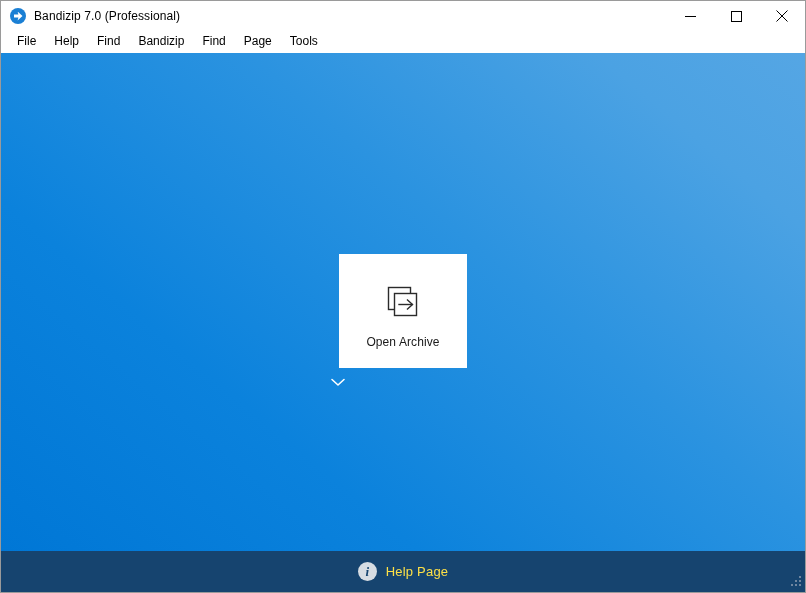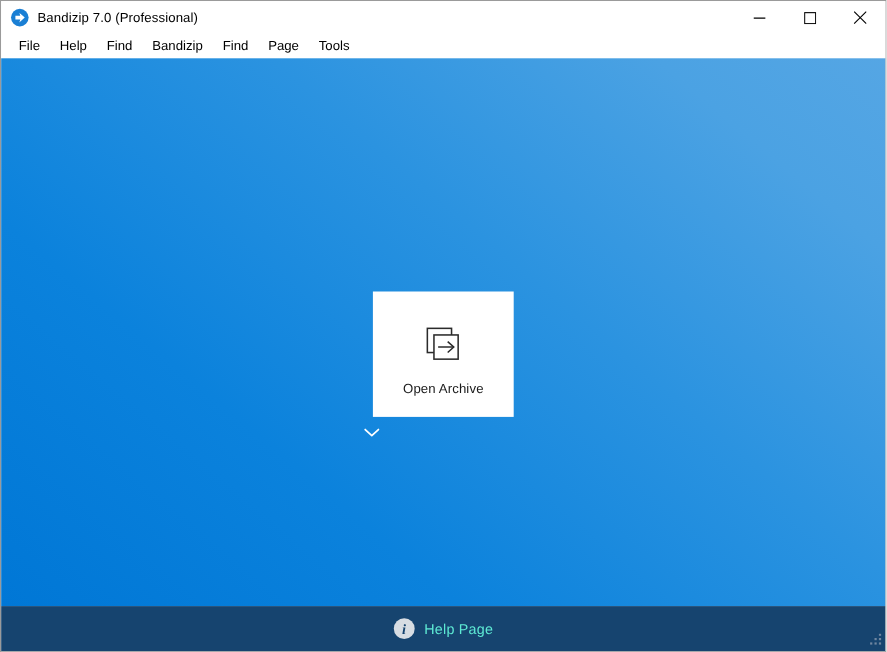--- a/index.html
+++ b/index.html
@@ -116,21 +116,20 @@
     display: flex;
     flex-direction: column;
     align-items: center;
     justify-content: flex-start;
     padding-top: 201px;
     box-sizing: border-box;
   }
   #cards-row {
     display: flex;
     gap: 4px;
-    margin-top: 11px;
   }
   .card {
     width: 128px;
     height: 114px;
     background: #ffffff;
     display: flex;
     flex-direction: column;
     align-items: center;
     justify-content: flex-start;
     padding-top: 26px;
@@ -188,21 +187,21 @@
     font-weight: bold;
     font-size: 13px;
     color: #16446f;
     font-family: "Liberation Serif", serif;
     line-height: 1;
     padding-bottom: 1px;
     box-sizing: border-box;
   }
   #help-page-label {
     font-size: 13px;
-    color: #5eead4;
+    color: #fde047;
     letter-spacing: 0.2px;
   }
   #resize-grip {
     position: absolute;
     right: 3px;
     bottom: 3px;
     width: 13px;
     height: 13px;
   }
 </style>

